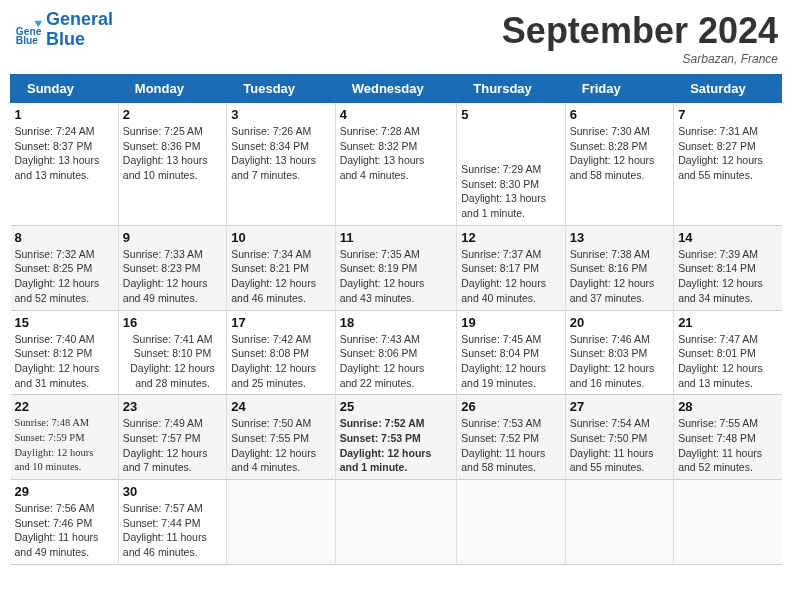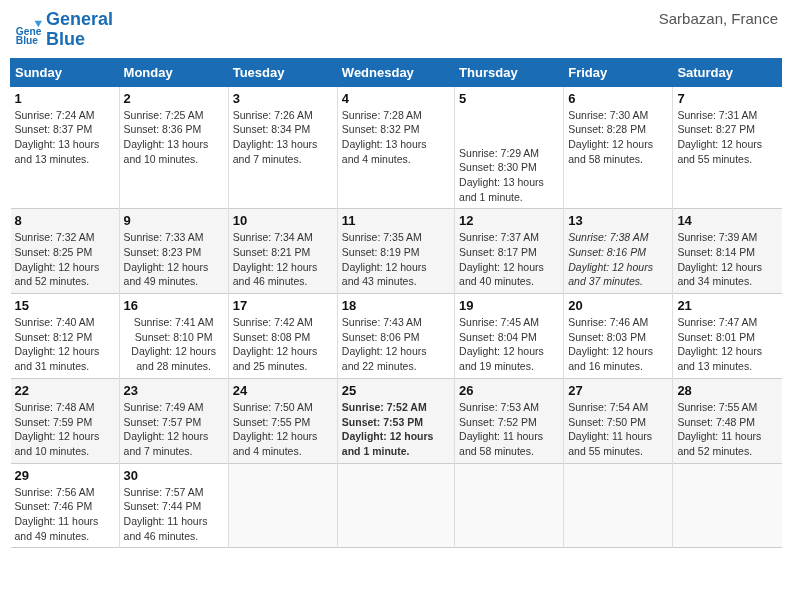--- a/index.html
+++ b/index.html
@@ -32,34 +32,35 @@
       width: 28px;
       height: 28px;
     }
     .title-block { text-align: right; }
     .month-title {
       font-size: 36px;
       font-weight: bold;
       color: #333;
     }
     .subtitle {
-      font-size: 15px;
+      font-size: 12px;
       color: #555;
+      font-style: italic;
     }
     table {
       width: 100%;
       border-collapse: collapse;
       font-size: 11px;
     }
     thead th {
       background: #1a6db5;
       color: #fff;
       font-size: 13px;
       font-weight: bold;
-      padding: 6px 4px;
+      padding: 6px 16px;
       text-align: left;
       border: 1px solid #1a6db5;
     }
     tbody tr {
       border-bottom: 1px solid #ccc;
     }
     tbody td {
       vertical-align: top;
       padding: 4px 4px;
       border-right: 1px solid #ddd;
@@ -91,20 +92,21 @@
       <text x="2" y="30" font-size="11" font-weight="bold" fill="#1a6db5">Blue</text>
       <polygon points="22,5 30,5 26,12" fill="#3a9ad9"></polygon>
     </svg>
     <div>
       <div class="logo-text">
         <span>General</span><br><span>Blue</span>
       </div>
     </div>
   </div>
   <div class="title-block">
+    <div class="month-title">September 2024</div>
     <div class="subtitle">Sarbazan, France</div>
   </div>
 </div>
 
 <table>
   <thead>
     <tr id="header-row">
         <th>Sunday</th>
         <th>Monday</th>
         <th>Tuesday</th>
@@ -197,21 +199,21 @@
         </td>
         <td>
           <div class="day-num">12</div>
           <div class="day-detail" style="white-space: pre-line;">Sunrise: 7:37 AM
 Sunset: 8:17 PM
 Daylight: 12 hours
 and 40 minutes.</div>
         </td>
         <td>
           <div class="day-num">13</div>
-          <div class="day-detail" style="white-space: pre-line; font-style: italic;">Sunrise: 7:38 AM
+          <div class="day-detail" style="white-space: pre-line;">Sunrise: 7:38 AM
 Sunset: 8:16 PM
 Daylight: 12 hours
 and 37 minutes.</div>
         </td>
         <td>
           <div class="day-num">14</div>
           <div class="day-detail" style="white-space: pre-line;">Sunrise: 7:39 AM
 Sunset: 8:14 PM
 Daylight: 12 hours
 and 34 minutes.</div>
@@ -264,21 +266,21 @@
           <div class="day-num">21</div>
           <div class="day-detail" style="white-space: pre-line;">Sunrise: 7:47 AM
 Sunset: 8:01 PM
 Daylight: 12 hours
 and 13 minutes.</div>
         </td>
       </tr>
       <tr>
         <td>
           <div class="day-num">22</div>
-          <div class="day-detail" style="white-space: pre-line;">Sunrise: 7:48 AM
+          <div class="day-detail" style="white-space: pre-line; font-family: Liberation Serif, serif;">Sunrise: 7:48 AM
 Sunset: 7:59 PM
 Daylight: 12 hours
 and 10 minutes.</div>
         </td>
         <td>
           <div class="day-num">23</div>
           <div class="day-detail" style="white-space: pre-line;">Sunrise: 7:49 AM
 Sunset: 7:57 PM
 Daylight: 12 hours
 and 7 minutes.</div>

